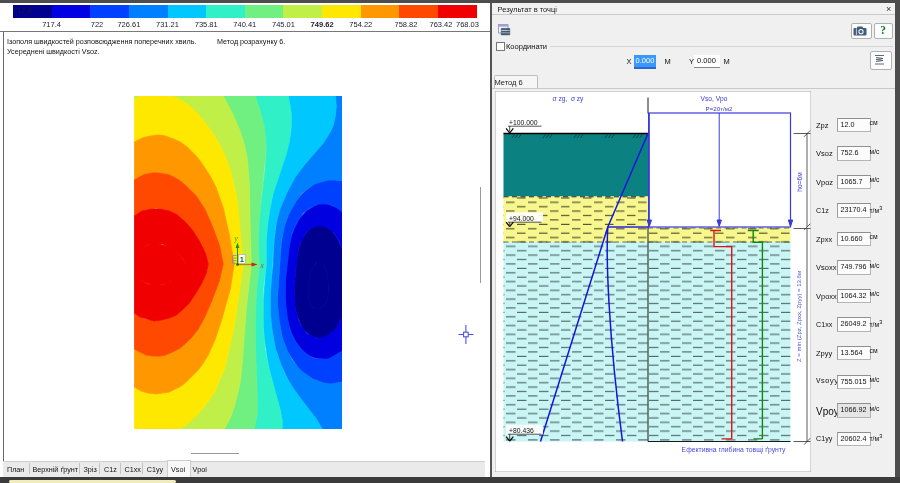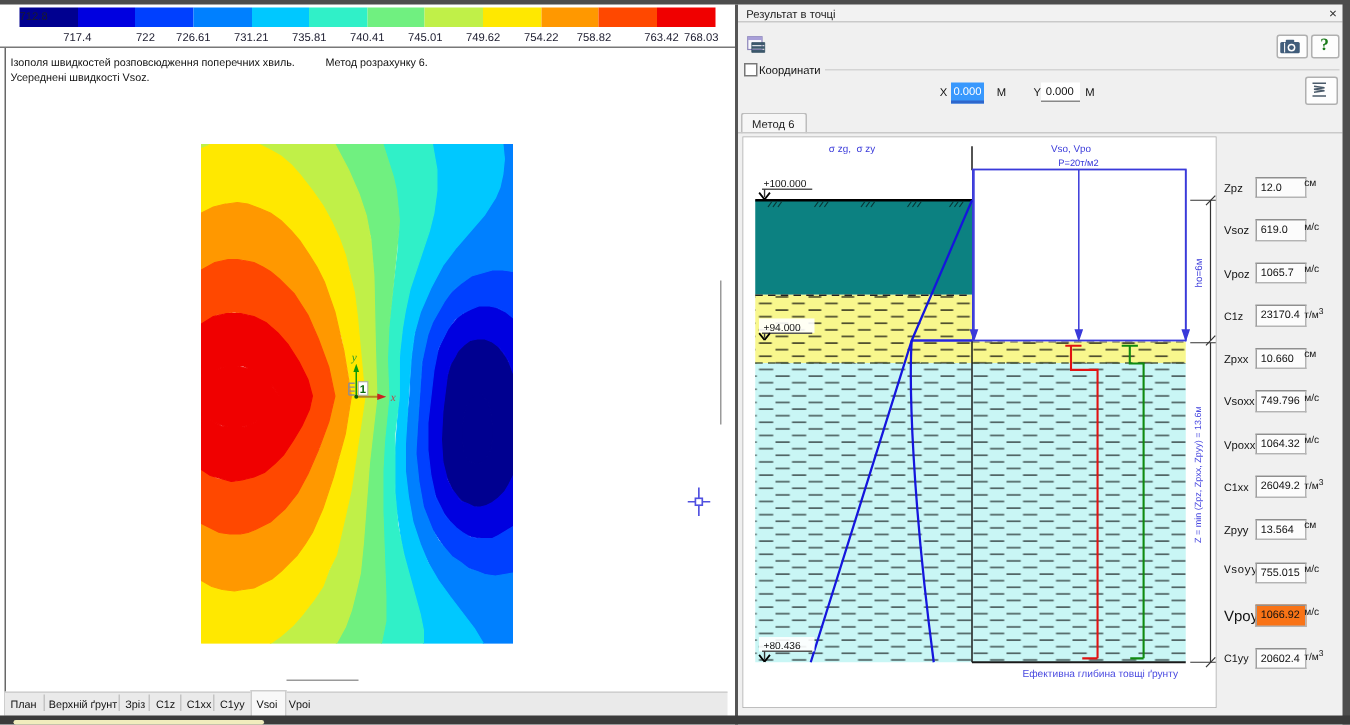--- a/index.html
+++ b/index.html
@@ -28,23 +28,23 @@
       <div style="flex:1;background:#F00000"></div>
  </div>
  <div class="lbl" style="left:13px;top:6px;">712.8</div>
  <div class="lbl" style="left:51.6px;top:19.5px;transform:translateX(-50%);">717.4</div>
  <div class="lbl" style="left:97px;top:19.5px;transform:translateX(-50%);">722</div>
  <div class="lbl" style="left:128.9px;top:19.5px;transform:translateX(-50%);">726.61</div>
  <div class="lbl" style="left:167.5px;top:19.5px;transform:translateX(-50%);">731.21</div>
  <div class="lbl" style="left:206.2px;top:19.5px;transform:translateX(-50%);">735.81</div>
  <div class="lbl" style="left:244.8px;top:19.5px;transform:translateX(-50%);">740.41</div>
  <div class="lbl" style="left:283.5px;top:19.5px;transform:translateX(-50%);">745.01</div>
- <div class="lbl" style="left:322.1px;top:19.5px;transform:translateX(-50%);">749.62</div>
+ <div class="lbl" style="left:322.1px;top:19.5px;transform:translateX(-50%);font-weight:bold;">749.62</div>
  <div class="lbl" style="left:360.8px;top:19.5px;transform:translateX(-50%);">754.22</div>
- <div class="lbl" style="left:396px;top:19.5px;transform:translateX(-50%);">758.82</div>
+ <div class="lbl" style="left:406px;top:19.5px;transform:translateX(-50%);">758.82</div>
  <div class="lbl" style="left:441px;top:19.5px;transform:translateX(-50%);">763.42</div>
  <div class="lbl" style="left:467.5px;top:19.5px;transform:translateX(-50%);">768.03</div>
 
  <div class="abs" style="left:0;top:30.5px;width:490px;height:1.5px;background:#787878;"></div>
 
  <div class="abs" style="left:2.5px;top:32px;width:1.5px;height:445px;background:#686868;"></div>
  <div class="abs" style="left:4px;top:32px;width:480px;height:429px;background:#fff;"></div>
  <div class="tx" style="left:7px;top:36.5px;font-size:7.2px;">Ізополя швидкостей розповсюдження поперечних хвиль.</div>
  <div class="tx" style="left:217px;top:36.5px;font-size:7.2px;">Метод розрахунку 6.</div>
  <div class="tx" style="left:7px;top:46.5px;font-size:7.2px;">Усереднені швидкості Vsoz.</div>
@@ -144,21 +144,21 @@
  <div class="abs" style="left:634px;top:54.5px;width:22px;height:12px;background:#3898fd;border-bottom:2px solid #2e66cc;color:#fff;font-size:7.5px;text-align:center;line-height:12px;">0.000</div>
  <div class="tx" style="left:664.5px;top:56.5px;font-size:7.5px;">М</div>
  <div class="tx" style="left:689px;top:56.5px;font-size:7.5px;">Y</div>
  <div class="abs" style="left:693.5px;top:54.5px;width:26px;height:12px;background:#fff;border-bottom:1.5px solid #888;color:#111;font-size:7.5px;text-align:center;line-height:12px;">0.000</div>
  <div class="tx" style="left:723.5px;top:56.5px;font-size:7.5px;">М</div>
  <div class="abs" style="left:869.5px;top:51px;width:20px;height:17px;background:#fdfdfd;border:1px solid #b0b0b0;border-radius:2px;"></div>
  <svg class="abs" style="left:874px;top:54px;" width="11" height="11" viewBox="0 0 11 11">
   <path d="M1,1.5 h9 M1,10 h9 M2,3.5 l7,1 l-7,1 l7,1 l-7,1" stroke="#4a5a6a" stroke-width="0.9" fill="none"></path>
  </svg>
 
- <div class="abs" style="left:493.5px;top:75px;width:42px;height:13px;background:#f6f6f6;border:1px solid #bdbdbd;border-bottom:none;border-radius:2px 2px 0 0;text-align:center;font-size:7.5px;color:#222;line-height:13px;">Метод 6</div>
+ <div class="abs" style="left:493.5px;top:75px;width:42px;height:13px;background:#f6f6f6;border:1px solid #bdbdbd;border-bottom:none;border-radius:2px 2px 0 0;font-size:7.5px;color:#222;line-height:13px;">Метод 6</div>
  <div class="abs" style="left:492px;top:87.5px;width:403px;height:1px;background:#c9c9c9;"></div>
 
  <svg class="abs" style="left:494.5px;top:91px;" width="316" height="381" viewBox="0 0 316 381">
   <defs>
    <pattern id="dy" width="22" height="8.8" patternUnits="userSpaceOnUse">
     <rect x="0" y="0.8" width="8.5" height="1.05" fill="#3f3f24"></rect>
     <rect x="11" y="5.2" width="8.5" height="1.05" fill="#3f3f24"></rect>
     <rect x="-11" y="5.2" width="8.5" height="1.05" fill="#3f3f24"></rect>
    </pattern>
    <pattern id="dc" width="22" height="8.8" patternUnits="userSpaceOnUse">
@@ -243,21 +243,21 @@
   </g>
   <text x="306.5" y="91" font-size="6.6" fill="#3a3ada" text-anchor="middle" transform="rotate(-90 306.5 91)">ho=6м</text>
   <text x="305.5" y="225.5" font-size="6" fill="#4a4ae0" text-anchor="middle" transform="rotate(-90 305.5 225.5)">Z = min (Zpz, Zpxx, Zpyy) = 13.6м</text>
   <text x="238.5" y="360.5" font-size="6.8" fill="#4a4ae0" text-anchor="middle">Ефективна глибина товщі ґрунту</text>
  </svg>
 
  <div class="tx" style="left:816px;top:120.5px;font-size:7.5px;">Zpz</div>
  <div class="abs" style="left:836.5px;top:117.7px;width:29px;height:12.5px;background:#fcfcfc;border:1px solid #b4b4b4;border-top-color:#8f8f8f;border-left-color:#9f9f9f;font-size:7.2px;color:#111;line-height:12.5px;padding-left:3px;overflow:hidden;white-space:nowrap;">12.0</div>
  <div class="tx" style="left:869.5px;top:120.2px;font-size:6.8px;line-height:1;">см</div>
  <div class="tx" style="left:816px;top:149.0px;font-size:7.5px;">Vsoz</div>
- <div class="abs" style="left:836.5px;top:146.2px;width:29px;height:12.5px;background:#fcfcfc;border:1px solid #b4b4b4;border-top-color:#8f8f8f;border-left-color:#9f9f9f;font-size:7.2px;color:#111;line-height:12.5px;padding-left:3px;overflow:hidden;white-space:nowrap;">619.0</div>
+ <div class="abs" style="left:836.5px;top:146.2px;width:29px;height:12.5px;background:#fcfcfc;border:1px solid #b4b4b4;border-top-color:#8f8f8f;border-left-color:#9f9f9f;font-size:7.2px;color:#111;line-height:12.5px;padding-left:3px;overflow:hidden;white-space:nowrap;">752.6</div>
  <div class="tx" style="left:869.5px;top:148.7px;font-size:6.8px;line-height:1;">м/с</div>
  <div class="tx" style="left:816px;top:177.6px;font-size:7.5px;">Vpoz</div>
  <div class="abs" style="left:836.5px;top:174.8px;width:29px;height:12.5px;background:#fcfcfc;border:1px solid #b4b4b4;border-top-color:#8f8f8f;border-left-color:#9f9f9f;font-size:7.2px;color:#111;line-height:12.5px;padding-left:3px;overflow:hidden;white-space:nowrap;">1065.7</div>
  <div class="tx" style="left:869.5px;top:177.3px;font-size:6.8px;line-height:1;">м/с</div>
  <div class="tx" style="left:816px;top:206.1px;font-size:7.2px;">C1z</div>
  <div class="abs" style="left:836.5px;top:203.3px;width:29px;height:12.5px;background:#fcfcfc;border:1px solid #b4b4b4;border-top-color:#8f8f8f;border-left-color:#9f9f9f;font-size:7.2px;color:#111;line-height:12.5px;padding-left:3px;overflow:hidden;white-space:nowrap;">23170.4</div>
  <div class="tx" style="left:869.5px;top:205.8px;font-size:6.8px;line-height:1;">т/м<sup>3</sup></div>
  <div class="tx" style="left:816px;top:234.6px;font-size:7.5px;">Zpxx</div>
  <div class="abs" style="left:836.5px;top:231.8px;width:29px;height:12.5px;background:#fcfcfc;border:1px solid #b4b4b4;border-top-color:#8f8f8f;border-left-color:#9f9f9f;font-size:7.2px;color:#111;line-height:12.5px;padding-left:3px;overflow:hidden;white-space:nowrap;">10.660</div>
  <div class="tx" style="left:869.5px;top:234.3px;font-size:6.8px;line-height:1;">см</div>
@@ -270,21 +270,21 @@
  <div class="tx" style="left:816px;top:320.2px;font-size:7.2px;">C1xx</div>
  <div class="abs" style="left:836.5px;top:317.4px;width:29px;height:12.5px;background:#fcfcfc;border:1px solid #b4b4b4;border-top-color:#8f8f8f;border-left-color:#9f9f9f;font-size:7.2px;color:#111;line-height:12.5px;padding-left:3px;overflow:hidden;white-space:nowrap;">26049.2</div>
  <div class="tx" style="left:869.5px;top:319.9px;font-size:6.8px;line-height:1;">т/м<sup>3</sup></div>
  <div class="tx" style="left:816px;top:348.7px;font-size:7.5px;">Zpyy</div>
  <div class="abs" style="left:836.5px;top:345.9px;width:29px;height:12.5px;background:#fcfcfc;border:1px solid #b4b4b4;border-top-color:#8f8f8f;border-left-color:#9f9f9f;font-size:7.2px;color:#111;line-height:12.5px;padding-left:3px;overflow:hidden;white-space:nowrap;">13.564</div>
  <div class="tx" style="left:869.5px;top:348.4px;font-size:6.8px;line-height:1;">см</div>
  <div class="tx" style="left:816px;top:377.3px;font-size:7.5px;font-family:Liberation Mono, monospace;">Vsoyy</div>
  <div class="abs" style="left:836.5px;top:374.5px;width:29px;height:12.5px;background:#fcfcfc;border:1px solid #b4b4b4;border-top-color:#8f8f8f;border-left-color:#9f9f9f;font-size:7.2px;color:#111;line-height:12.5px;padding-left:3px;overflow:hidden;white-space:nowrap;">755.015</div>
  <div class="tx" style="left:869.5px;top:377.0px;font-size:6.8px;line-height:1;">м/с</div>
  <div class="tx" style="left:816px;top:405.8px;font-size:10px;">Vpoyy</div>
- <div class="abs" style="left:836.5px;top:403.0px;width:29px;height:12.5px;background:#f97316;border:1px solid #b4b4b4;border-top-color:#8f8f8f;border-left-color:#9f9f9f;font-size:7.2px;color:#111;line-height:12.5px;padding-left:3px;overflow:hidden;white-space:nowrap;">1066.92</div>
+ <div class="abs" style="left:836.5px;top:403.0px;width:29px;height:12.5px;background:#e5e5e5;border:1px solid #b4b4b4;border-top-color:#8f8f8f;border-left-color:#9f9f9f;font-size:7.2px;color:#111;line-height:12.5px;padding-left:3px;overflow:hidden;white-space:nowrap;">1066.92</div>
  <div class="tx" style="left:869.5px;top:405.5px;font-size:6.8px;line-height:1;">м/с</div>
  <div class="tx" style="left:816px;top:434.3px;font-size:7.2px;">C1yy</div>
  <div class="abs" style="left:836.5px;top:431.5px;width:29px;height:12.5px;background:#fcfcfc;border:1px solid #b4b4b4;border-top-color:#8f8f8f;border-left-color:#9f9f9f;font-size:7.2px;color:#111;line-height:12.5px;padding-left:3px;overflow:hidden;white-space:nowrap;">20602.4</div>
  <div class="tx" style="left:869.5px;top:434.0px;font-size:6.8px;line-height:1;">т/м<sup>3</sup></div>
 
  <div class="abs" style="left:895px;top:0;width:5px;height:483px;background:#4d4d4d;"></div>
  <div class="abs" style="left:0;top:0;width:900px;height:3px;background:#4d4d4d;"></div>
  <div class="abs" style="left:0;top:477px;width:900px;height:6px;background:#3b3b3b;"></div>
  <div class="abs" style="left:9px;top:479.5px;width:167px;height:3.5px;background:#f1ecbd;border-radius:2px;"></div>
 </div>

